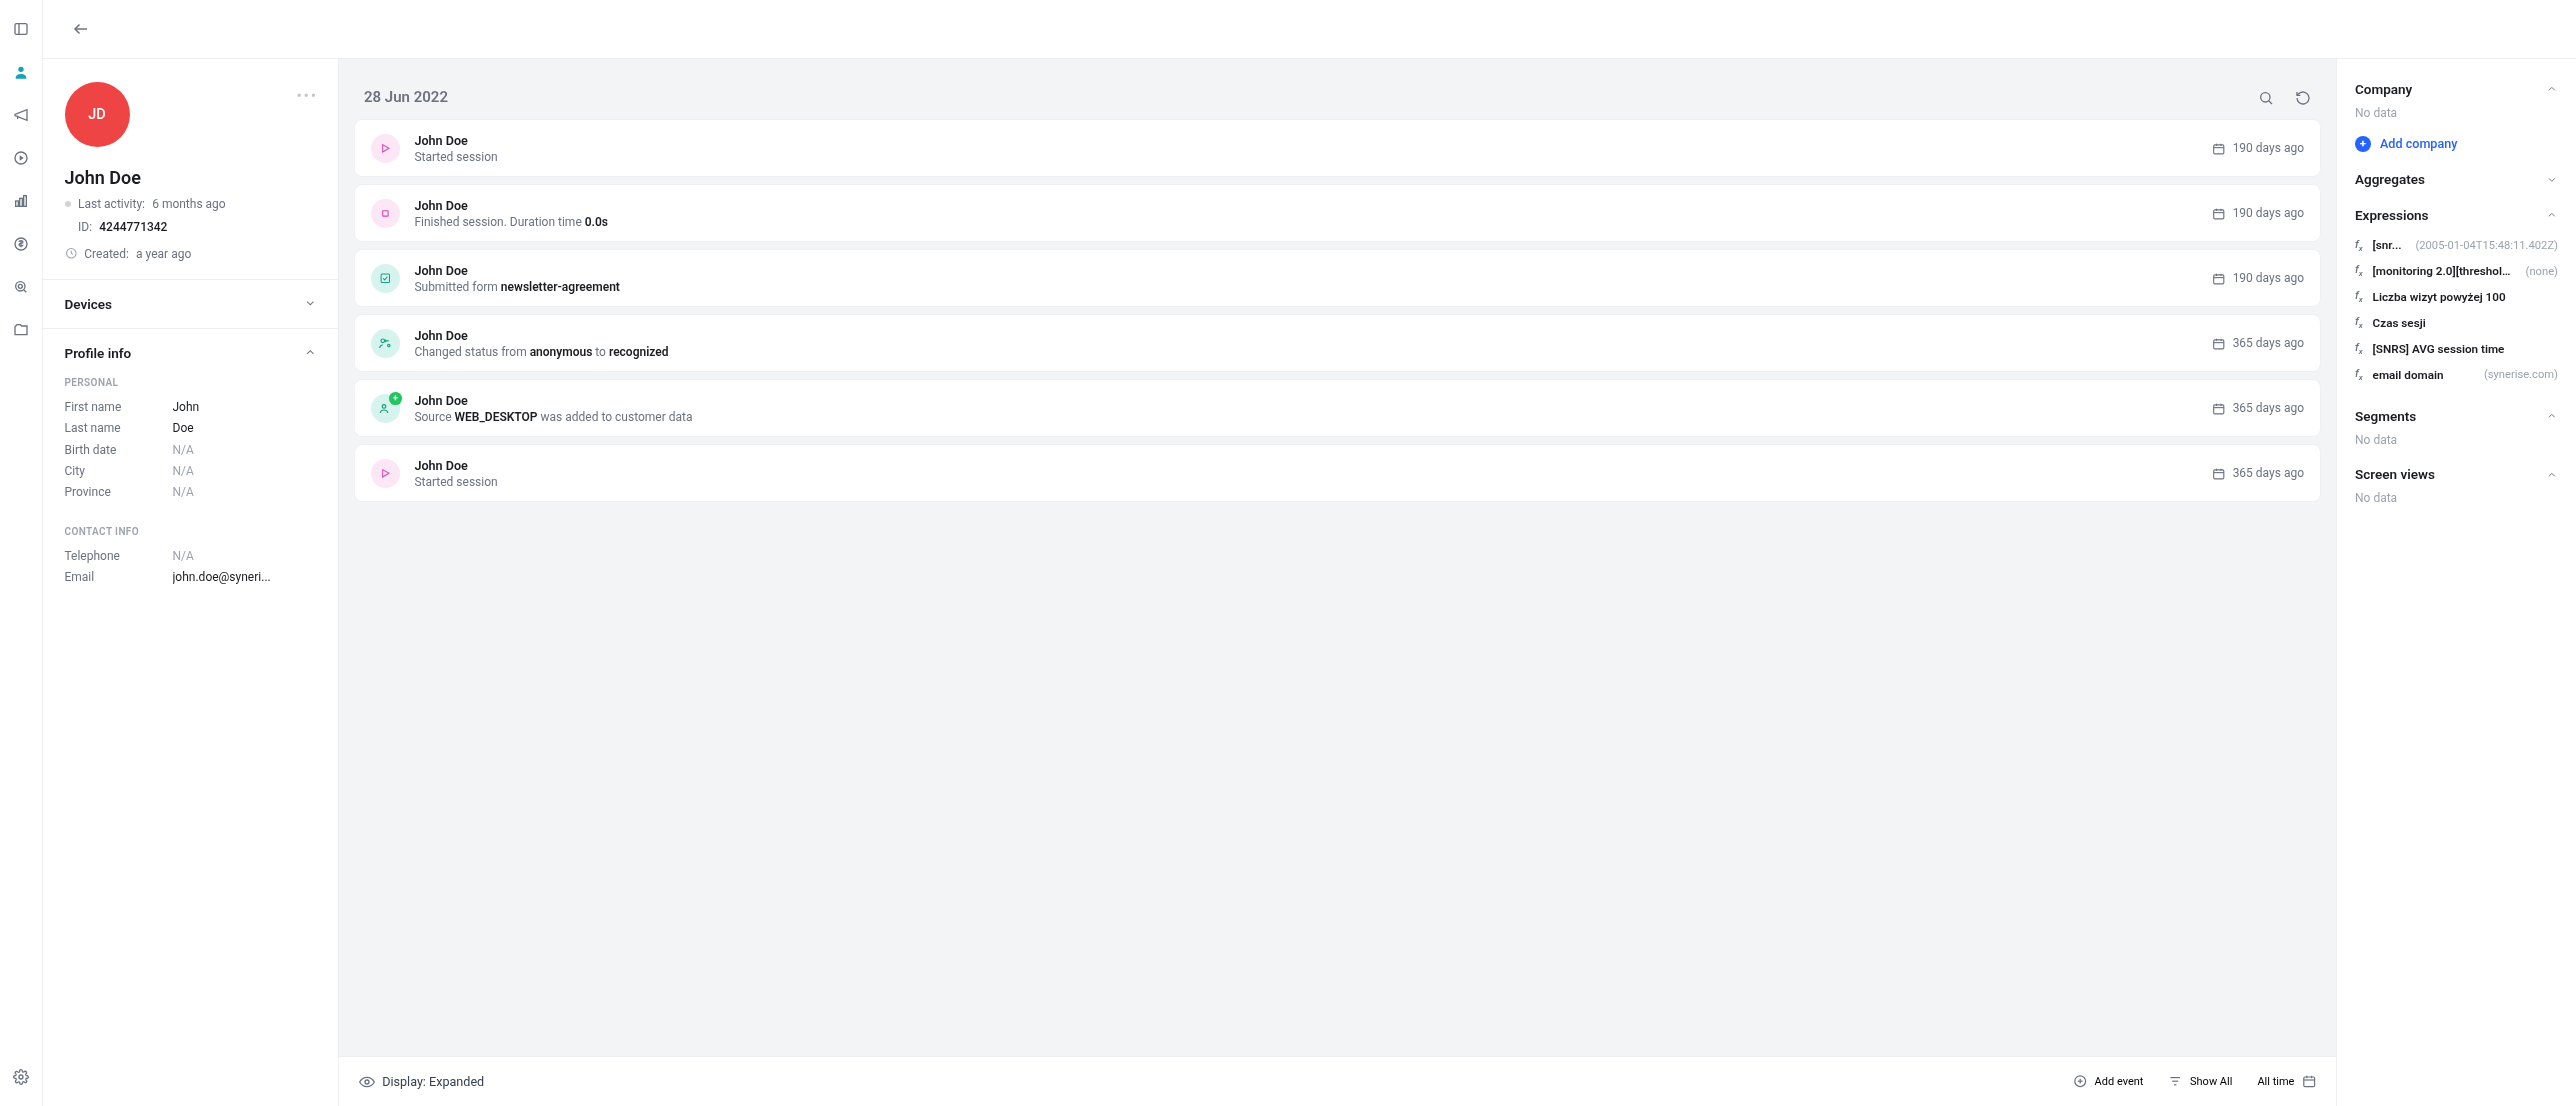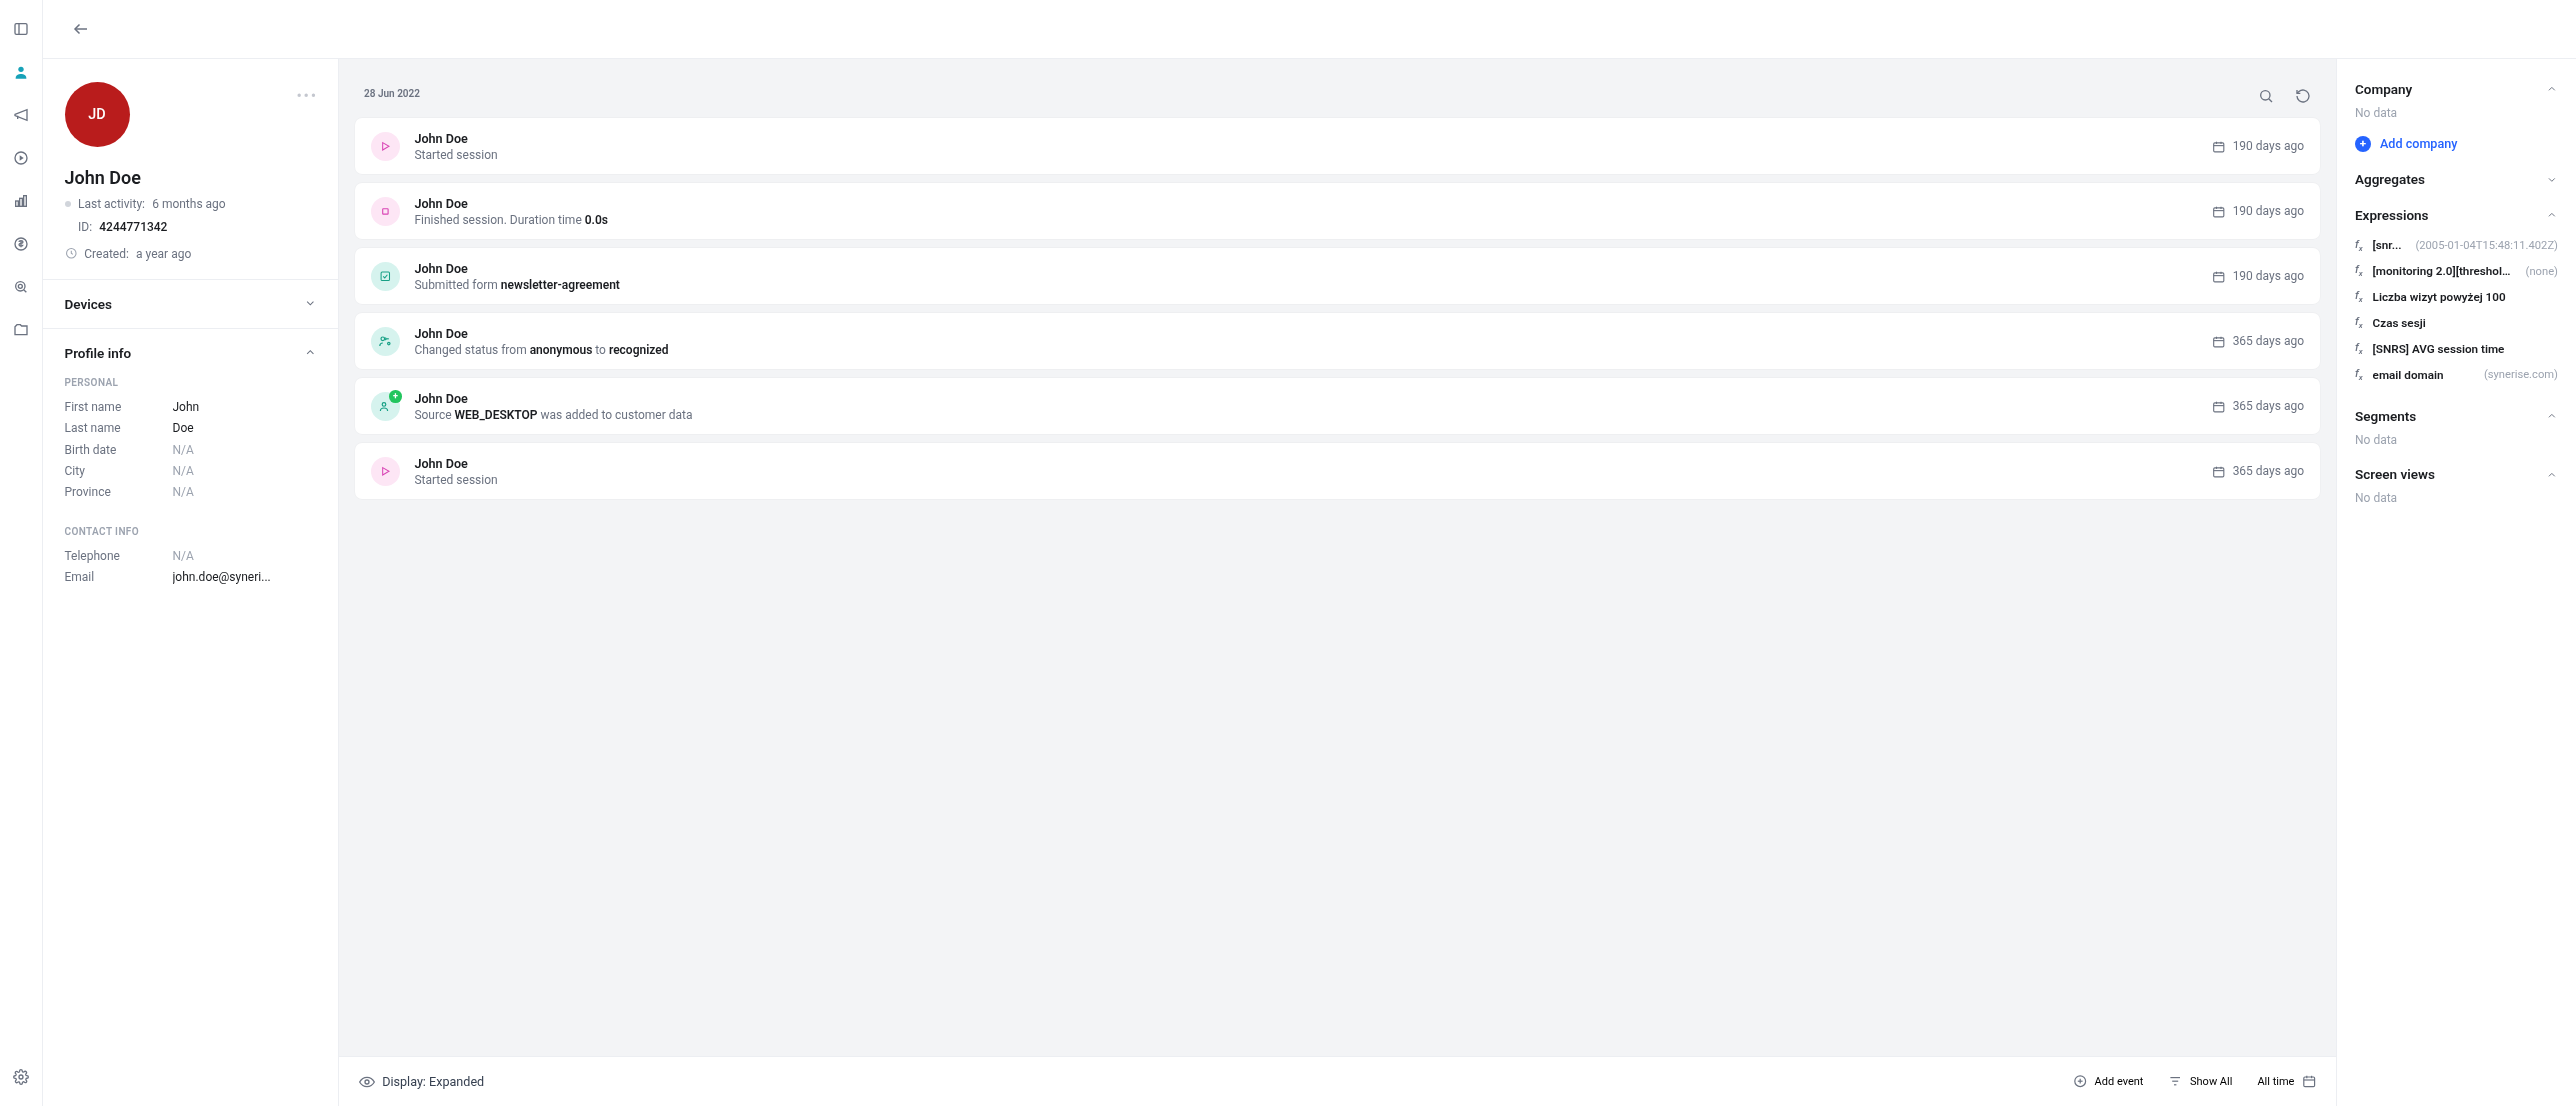--- a/index.html
+++ b/index.html
@@ -23,40 +23,40 @@
   .tab { font-size:13.5px; font-weight:500; color:#1b1d21; cursor:pointer; }
   .tab.active { color:#2563ff; }
 
   
   .body { flex:1; display:flex; min-height:0; }
 
   
   .profile-panel { width:296px; flex-shrink:0; border-right:0.9px solid #eceef2; overflow-y:auto; position:relative; }
   .profile-panel::-webkit-scrollbar{width:0;}
   .profile-top { padding:23px 21.5px 18px 21.5px; position:relative; }
-  .avatar { width:65px; height:65px; border-radius:50%; background:#b91c1c; color:#fff; display:flex; align-items:center; justify-content:center; font-size:14.4px; font-weight:500; }
+  .avatar { width:65px; height:65px; border-radius:50%; background:#ef4444; color:#fff; display:flex; align-items:center; justify-content:center; font-size:14.4px; font-weight:500; }
   .more-dots { position:absolute; top:27px; right:20px; color:#c4c7cf; cursor:pointer; font-size:16px; letter-spacing:1.8px; }
   .profile-name { font-size:18px; font-weight:600; margin-top:20px; }
   .meta-line { display:flex; align-items:center; gap:7.2px; font-size:12px; color:#6b7280; margin-top:9px; }
   .dot { width:6.3px; height:6.3px; border-radius:50%; background:#d1d5db; display:inline-block; }
   .id-strong { color:#1b1d21; font-weight:500; }
   .collapse-section { padding:16px 21.5px; border-bottom:0.9px solid #eceef2; }
   .collapse-head { display:flex; align-items:center; justify-content:space-between; cursor:pointer; }
   .collapse-head .title { font-size:13.5px; font-weight:600; }
   .chev { color:#6b7280; }
   .sub-label { font-size:10px; font-weight:600; letter-spacing:0.4px; color:#9ca3af; text-transform:uppercase; margin-top:16px; margin-bottom:9px; }
   .kv-row { display:flex; font-size:12px; padding:3.6px 0; }
   .kv-row .k { width:108px; color:#6b7280; }
   .kv-row .v { color:#1b1d21; flex:1; overflow:hidden; text-overflow:ellipsis; white-space:nowrap; }
   .kv-row .v.na { color:#9ca3af; }
 
   
   .timeline-col { flex:1; background:#f3f4f6; display:flex; flex-direction:column; min-width:0; border-right:0.9px solid #eceef2; }
   .timeline-scroll { flex:1; overflow-y:auto; padding:0; }
-  .date-header { display:flex; align-items:flex-start; padding:29px 25px 14.4px 25px; font-size:10px; font-weight:600; color:#6b7280; }
+  .date-header { display:flex; align-items:flex-end; padding:29px 25px 14.4px 25px; font-size:15px; font-weight:600; color:#6b7280; }
   .date-header:first-child .actions { margin-left:auto; display:flex; gap:20px; }
   .hdr-action { color:#6b7280; cursor:pointer; }
   .card { background:#fff; border-radius:7.2px; margin:0 16px 9px 16px; padding:12.6px 16px; display:flex; align-items:center; gap:14.4px; box-shadow:0 0 0 0.9px rgba(0,0,0,0.02); cursor:pointer; }
   .ev-icon { width:29px; height:29px; border-radius:50%; display:flex; align-items:center; justify-content:center; flex-shrink:0; position:relative; }
   .ev-icon.pink { background:#fde6f5; color:#d946b5; }
   .ev-icon.teal { background:#d6f3ee; color:#16a085; }
   .ev-body { flex:1; min-width:0; }
   .ev-name { font-size:12.6px; font-weight:600; }
   .ev-desc { font-size:12px; color:#6b7280; margin-top:1.8px; }
   .ev-desc b { color:#1b1d21; font-weight:600; }

